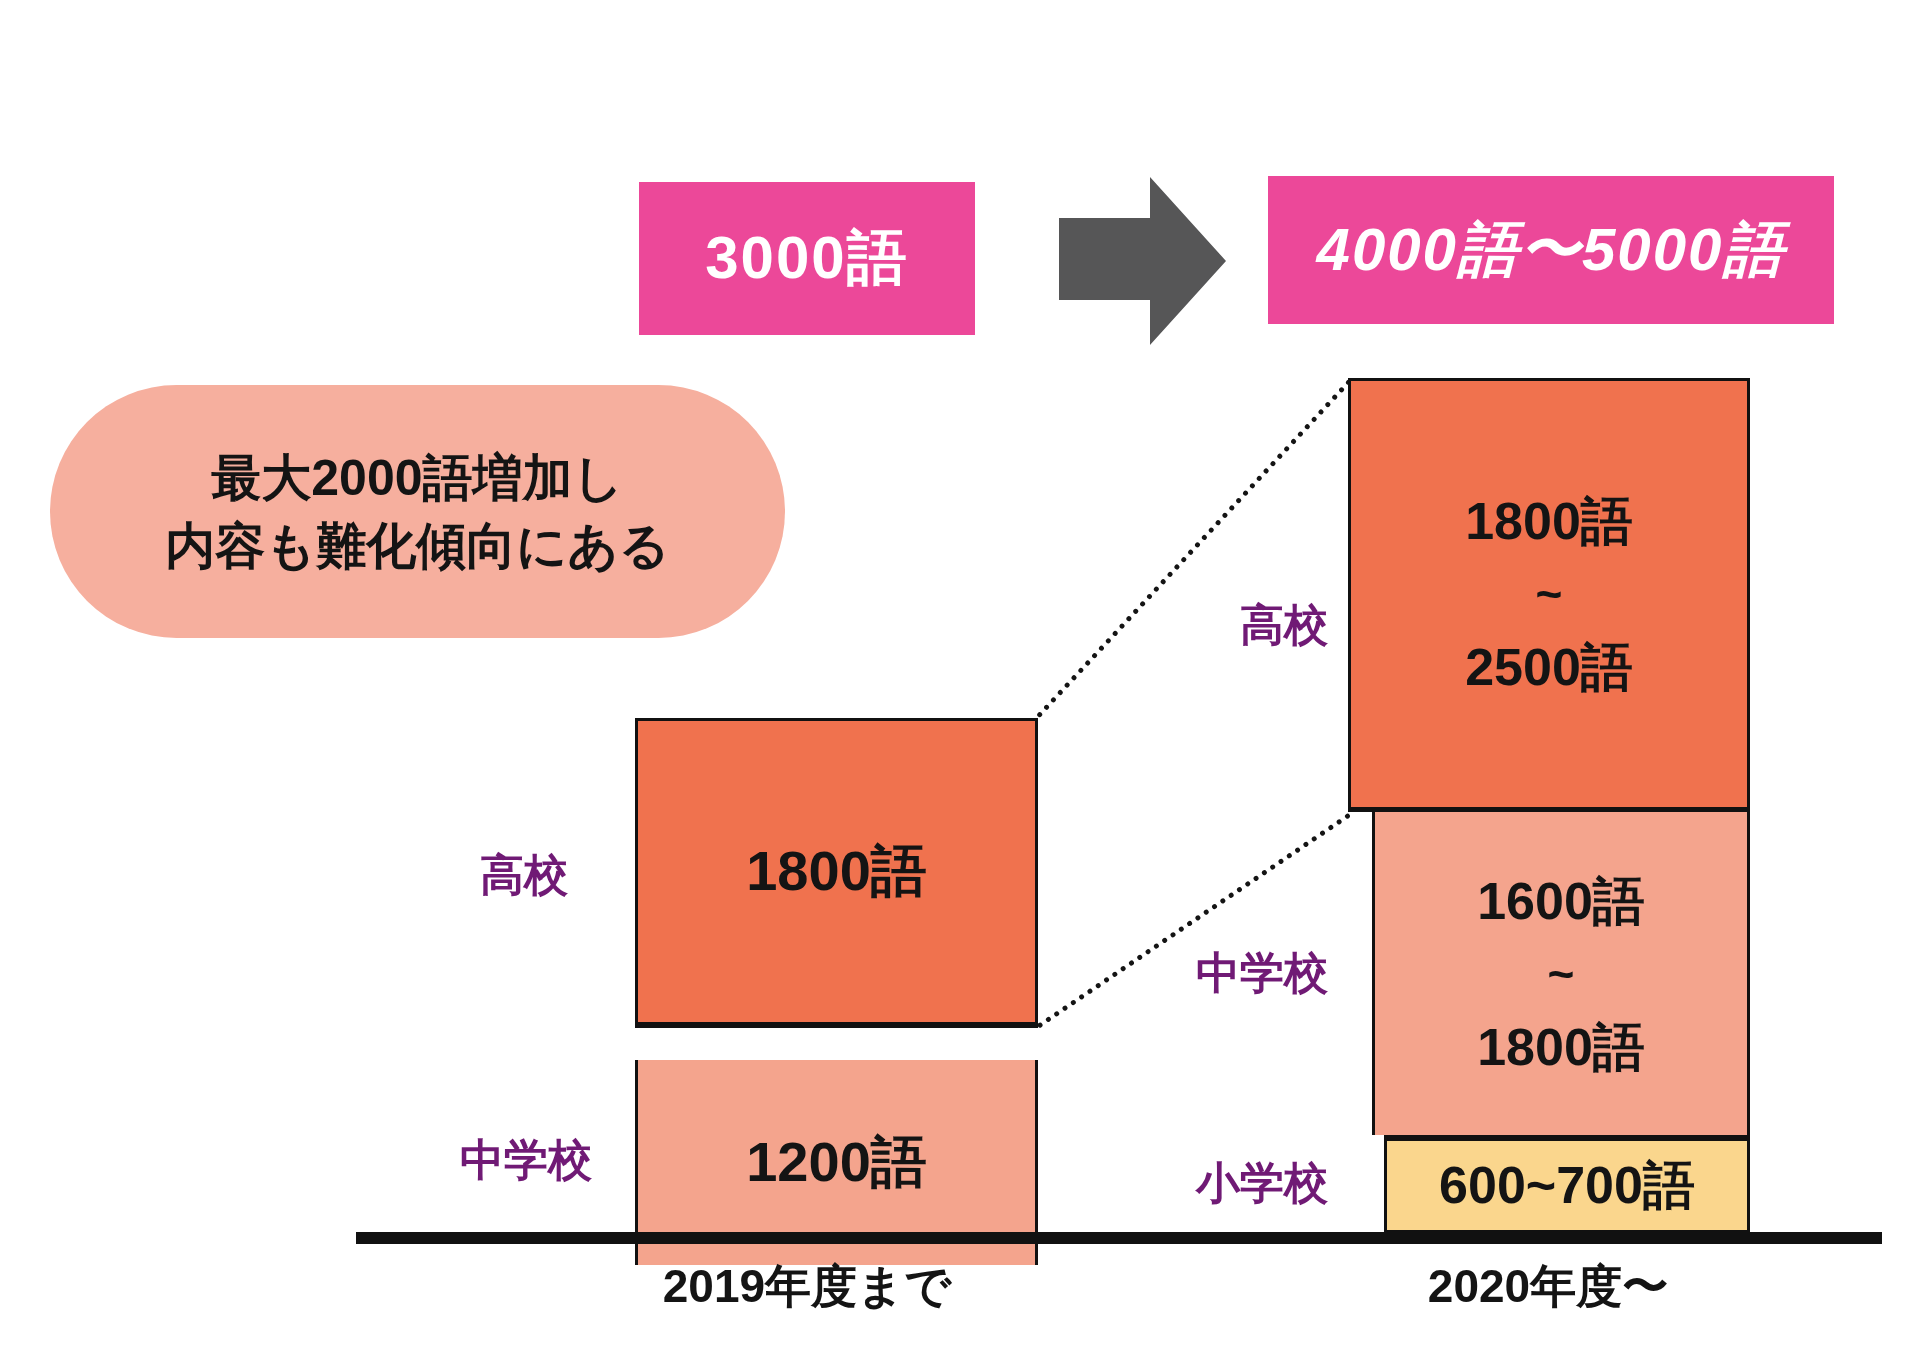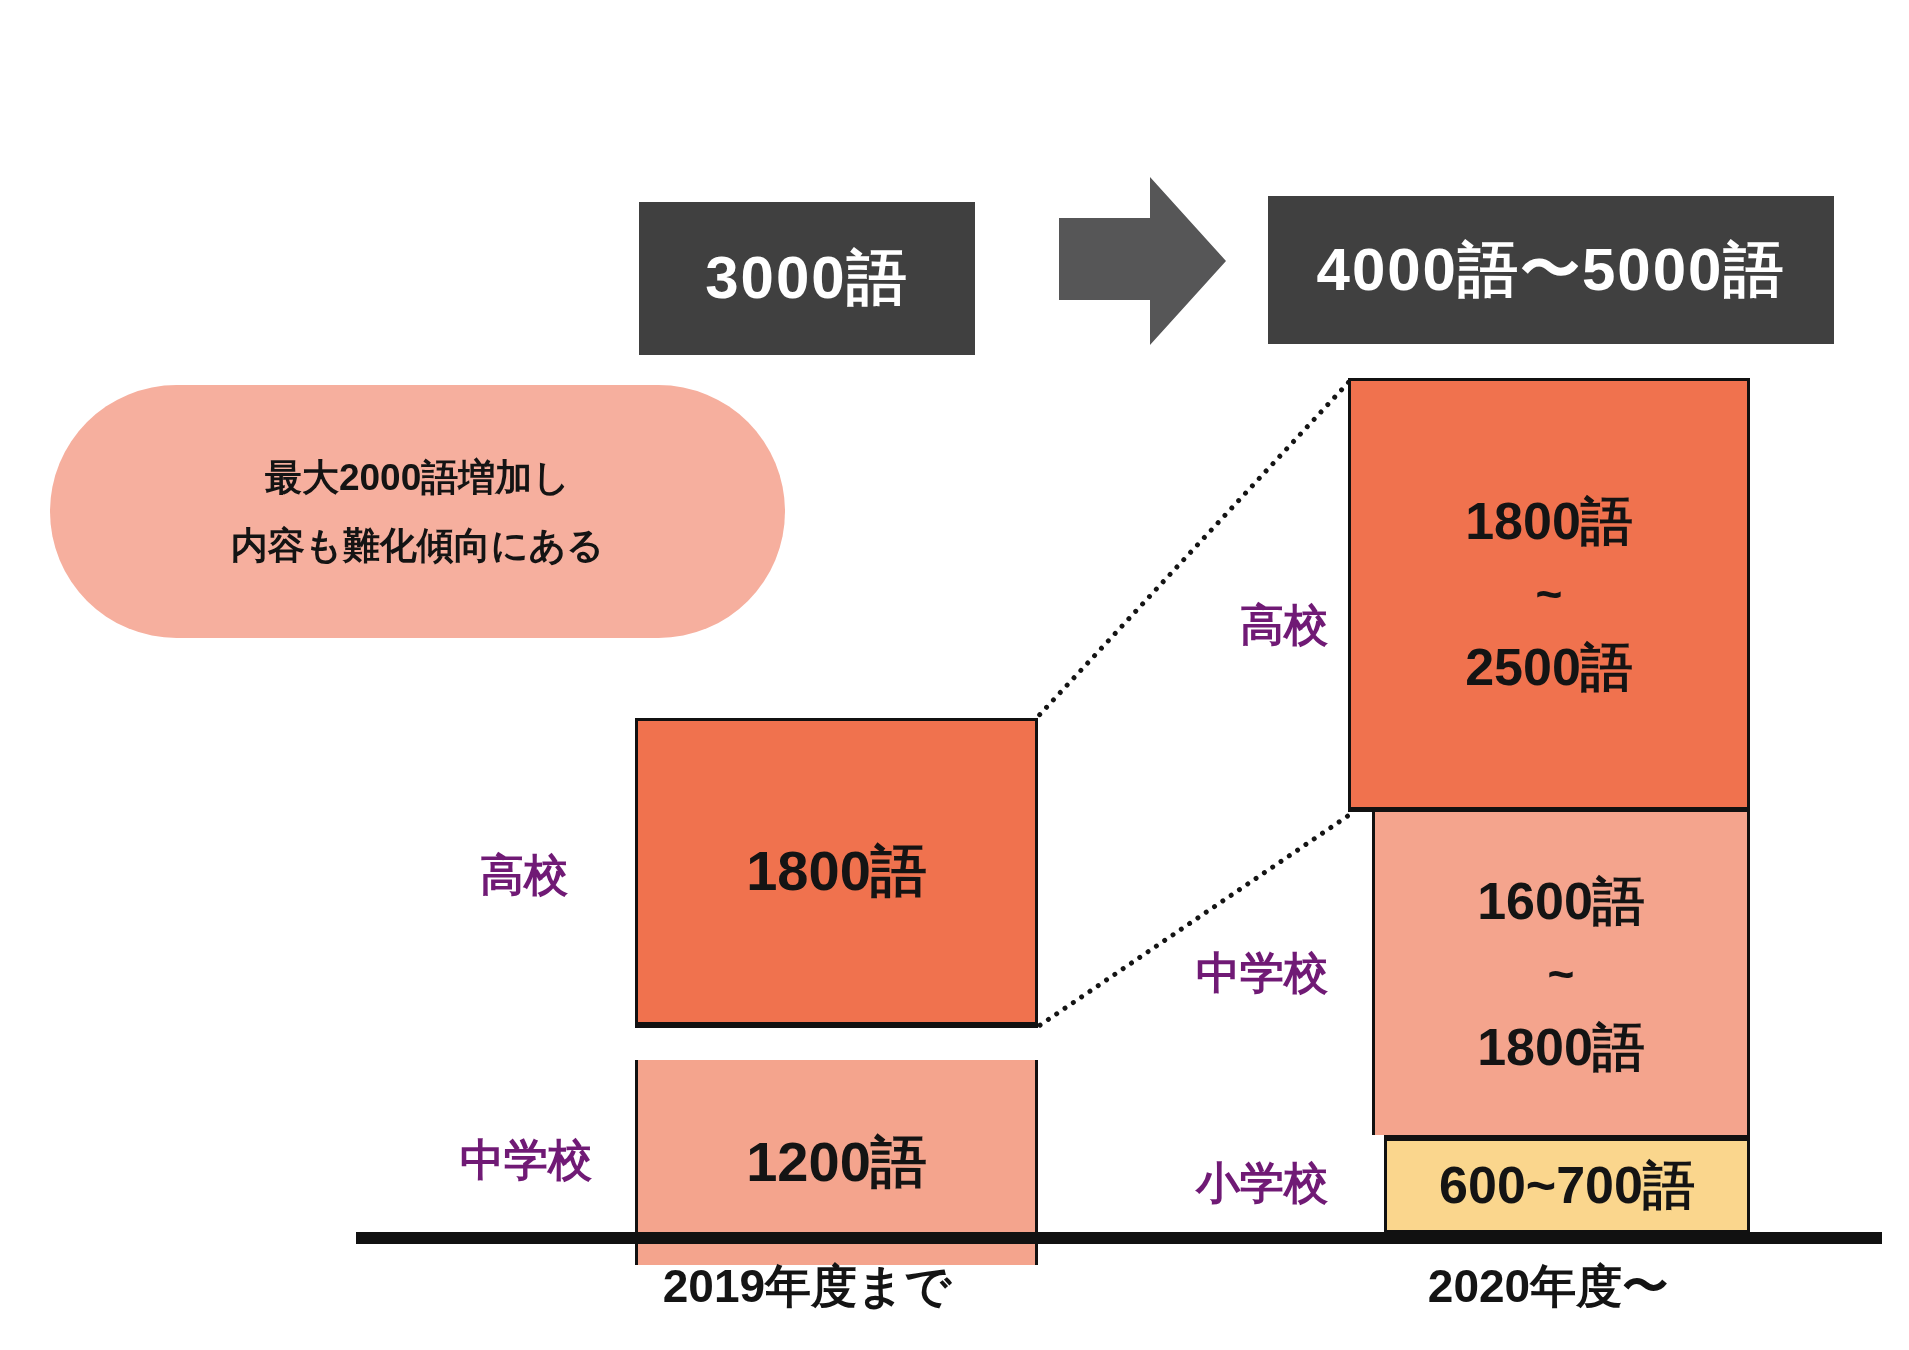--- a/index.html
+++ b/index.html
@@ -8,42 +8,41 @@
     width:1909px;height:1350px;
     background:#ffffff;
     overflow:hidden;
     font-family:"Liberation Sans","DejaVu Sans",sans-serif;
     font-weight:700;
     color:#141414;
   }
   .abs{position:absolute;}
   
   .flow-box{
-    background:#404040;
+    background:#ec4899;
     color:#ffffff;
     display:flex;align-items:center;justify-content:center;
     font-size:60px;
     letter-spacing:2px;
-    margin-top:20px;
   }
   #flow-before{left:639px;top:182px;width:336px;height:153px;}
-  #flow-after{left:1268px;top:176px;width:566px;height:148px;}
+  #flow-after{left:1268px;top:176px;width:566px;height:148px;font-style:italic;}
   
   #flow-arrow{
     left:1059px;top:177px;width:167px;height:168px;
     background:#565657;
     clip-path:polygon(0% 24.4%,54.5% 24.4%,54.5% 0%,100% 50%,54.5% 100%,54.5% 73.2%,0% 73.2%);
   }
   
   #callout{
     left:50px;top:385px;width:735px;height:253px;
     background:#f6af9e;border-radius:127px;
     display:flex;flex-direction:column;align-items:center;justify-content:center;
     gap:16px;
-    font-size:37px;line-height:52px;
+    font-size:50px;line-height:52px;
     color:#141414;
   }
   
   .bar{position:absolute;}
   .seg{
     position:absolute;left:0;right:0;
     box-sizing:border-box;
     display:flex;align-items:center;justify-content:center;
     border:3px solid #111111;
   }

